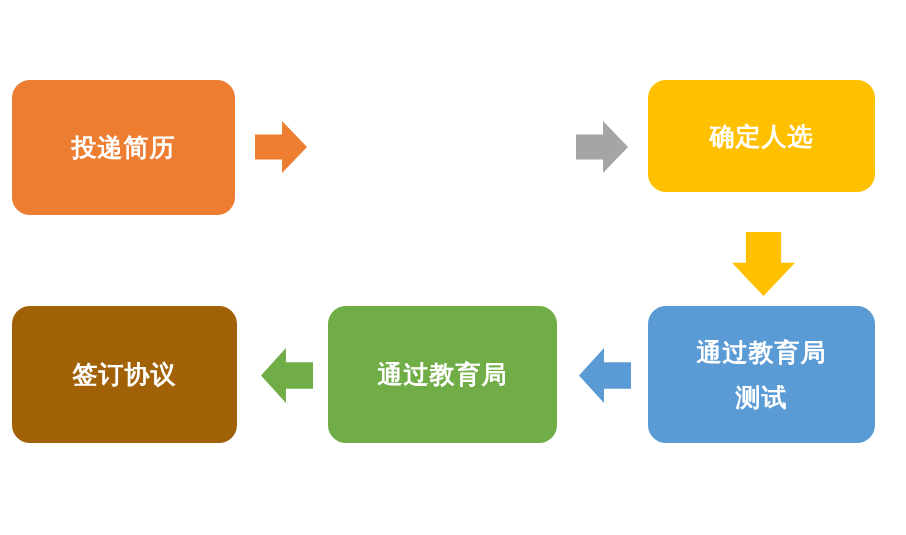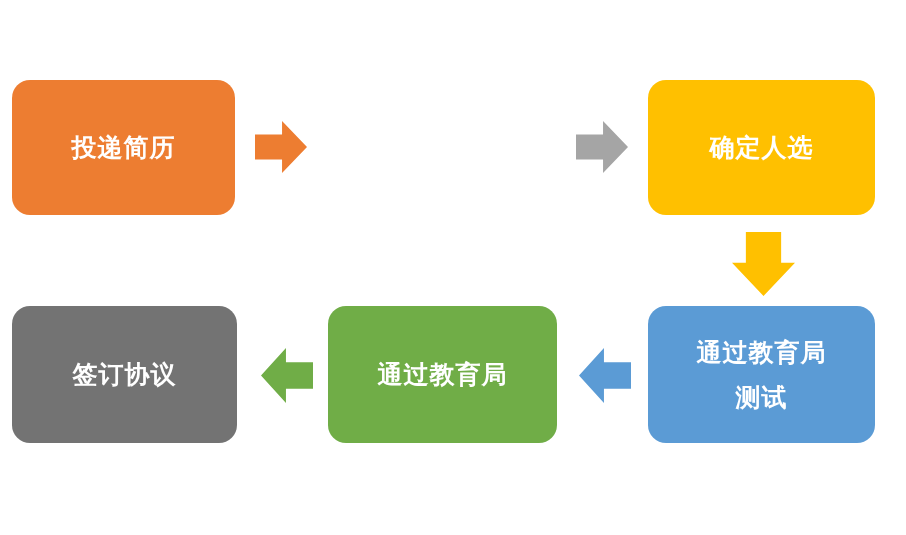--- a/index.html
+++ b/index.html
@@ -42,21 +42,21 @@
     clip-path: polygon(100% 26%, 48% 26%, 48% 0, 0 50%, 48% 100%, 48% 74%, 100% 74%);
   }
   .arrow-down {
     clip-path: polygon(22% 0, 78% 0, 78% 48%, 100% 48%, 50% 100%, 0 48%, 22% 48%);
   }
   
   .box1 { left: 12px;  top: 80px;  width: 223px; height: 135px; }
   .ar1  { left: 255px; top: 121px; width: 52px;  height: 52px; }
   .box2 { left: 328px; top: 80px;  width: 229px; height: 135px; }
   .ar2  { left: 576px; top: 121px; width: 52px;  height: 52px; }
-  .box3 { left: 648px; top: 80px;  width: 227px; height: 135px; }
+  .box3 { left: 648px; top: 80px;  width: 227px; height: 112px; }
   .ar3  { left: 732px; top: 232px; width: 63px;  height: 64px; }
   .box4 { left: 648px; top: 306px; width: 227px; height: 137px; }
   .ar4  { left: 579px; top: 348px; width: 52px;  height: 55px; }
   .box5 { left: 328px; top: 306px; width: 229px; height: 137px; }
   .ar5  { left: 261px; top: 348px; width: 52px;  height: 55px; }
   .box6 { left: 12px;  top: 306px; width: 225px; height: 137px; }
 </style>
 </head>
 <body>
 
@@ -83,17 +83,17 @@
   </div>
 
   <div class="arrow arrow-left ar4" style="background-color: rgb(91, 155, 213);"></div>
 
   <div class="step box5" style="background-color: rgb(112, 173, 71);">
     <span class="line">通过教育局</span>
   </div>
 
   <div class="arrow arrow-left ar5" style="background-color: rgb(112, 173, 71);"></div>
 
-  <div class="step box6" style="background-color: #737373;">
+  <div class="step box6" style="background-color: #a16207;">
     <span class="line">签订协议</span>
   </div>
 
 </div>
 
 </body></html>

